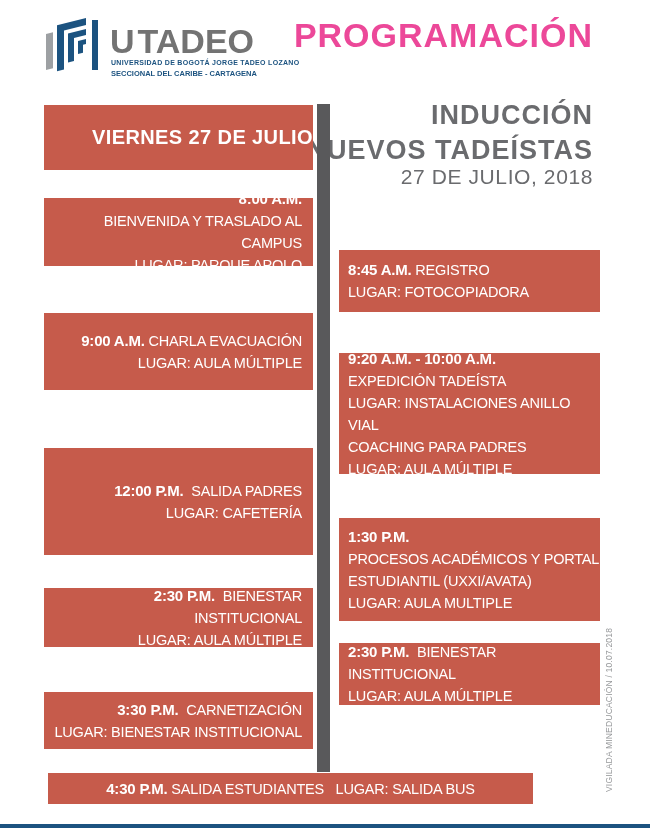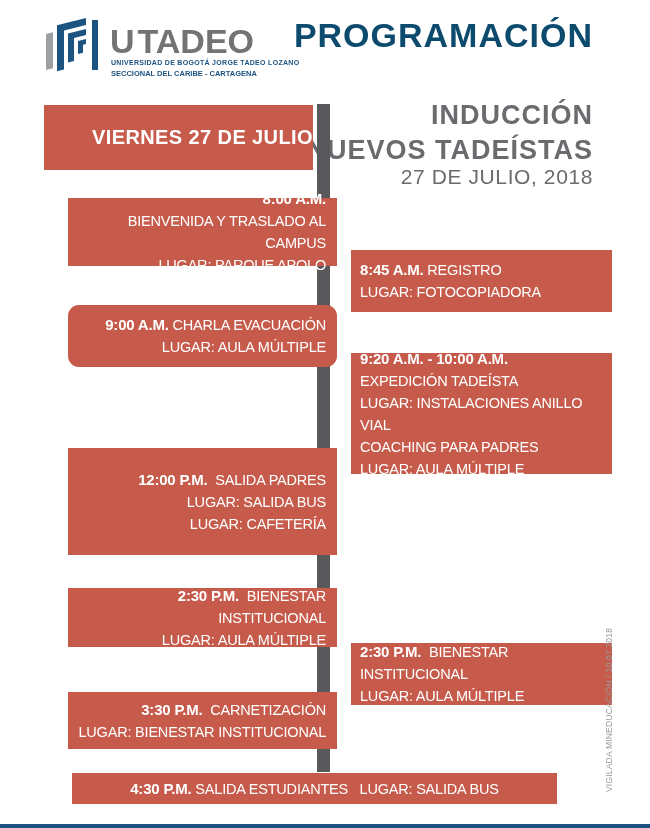--- a/index.html
+++ b/index.html
@@ -11,37 +11,37 @@
   
   .logo-icon { position:absolute; left:46px; top:16px; }
   .brand { position:absolute; left:110px; top:24px; font-size:34px; font-weight:bold;
            color:#737373; letter-spacing:0; line-height:1; }
   .brand .name { margin-left:3px; }
   .uni-line { position:absolute; left:111px; top:59px; font-size:7px; color:#1C5380;
               letter-spacing:0.3px; white-space:nowrap; font-weight:600; }
   .branch-line { position:absolute; left:111px; top:69px; width:138px; font-size:7.5px;
                  font-weight:bold; color:#1C5380; text-align:right; white-space:nowrap; }
   .main-title { position:absolute; top:16px; right:57px; font-size:34px; font-weight:bold;
-                letter-spacing:1px; color:#0c4a6e; }
+                letter-spacing:1px; color:#ec4899; }
 
   
   .heading { position:absolute; top:100px; right:57px; text-align:right; color:#6A6B6E; }
   .heading .l1, .heading .l2 { font-size:27px; font-weight:600; letter-spacing:1px; line-height:30px; }
   .heading .l2 { margin-top:5px; }
   .heading .date { font-size:21px; font-weight:400; letter-spacing:0.6px; }
 
   
   .divider { position:absolute; left:317px; top:104px; width:13px; height:668px; background:#59595B; }
   .bottom-rule { position:absolute; left:0; bottom:0; width:650px; height:4px; background:#1C5380; }
 
   
   .ev { position:absolute; background:#C65B4B; color:#ffffff; display:flex;
-        flex-direction:column; justify-content:center; box-sizing:border-box;margin-left:24px; }
+        flex-direction:column; justify-content:center; box-sizing:border-box; }
   .ev.left  { left:44px;  width:269px; align-items:flex-end; padding-right:11px; text-align:right; }
-  .ev.right { left:327px; width:261px; align-items:flex-start; padding-left:9px; text-align:left; }
+  .ev.right { left:339px; width:261px; align-items:flex-start; padding-left:9px; text-align:left; }
   .day-header { position:absolute; left:44px; top:105px; width:269px; height:65px; background:#C65B4B;
                 color:#fff; display:flex; align-items:center; justify-content:flex-end;
                 box-sizing:border-box; font-size:20px; font-weight:bold;
                 letter-spacing:0.4px; }
   .line { white-space:pre-wrap; font-size:14.5px; line-height:22px; letter-spacing:-0.2px; }
   .line .b { font-weight:bold; font-size:15px; }
   .ev.footer { left:48px; top:773px; width:485px; height:31px; flex-direction:row;
                align-items:center; justify-content:center; text-align:center; }
 
   
@@ -80,28 +80,27 @@
   <div class="divider"></div>
 
   <div class="day-header">VIERNES 27 DE JULIO</div>
 
   <div class="ev left" style="top:198px;height:68px;">
     <div class="line"><span class="b">8:00 A.M.</span><span></span></div>
     <div class="line"><span class="b"></span><span>BIENVENIDA Y TRASLADO AL CAMPUS</span></div>
     <div class="line"><span class="b"></span><span>LUGAR: PARQUE APOLO</span></div>
   </div>
 
-  <div class="ev left" style="top:305px;height:62px;border-radius:11px;">
+  <div class="ev left" style="top:313px;height:77px;">
     <div class="line"><span class="b">9:00 A.M.</span><span> CHARLA EVACUACIÓN</span></div>
     <div class="line"><span class="b"></span><span>LUGAR: AULA MÚLTIPLE</span></div>
   </div>
 
   <div class="ev left" style="top:448px;height:107px;">
     <div class="line"><span class="b">12:00 P.M.</span><span>  SALIDA PADRES</span></div>
-    <div class="line"><span class="b"></span><span>LUGAR: SALIDA BUS</span></div>
     <div class="line"><span class="b"></span><span>LUGAR: CAFETERÍA</span></div>
   </div>
 
   <div class="ev left" style="top:588px;height:59px;">
     <div class="line"><span class="b">2:30 P.M.</span><span>  BIENESTAR INSTITUCIONAL</span></div>
     <div class="line"><span class="b"></span><span>LUGAR: AULA MÚLTIPLE</span></div>
   </div>
 
   <div class="ev left" style="top:692px;height:57px;">
     <div class="line"><span class="b">3:30 P.M.</span><span>  CARNETIZACIÓN</span></div>
@@ -114,20 +113,26 @@
   </div>
 
   <div class="ev right" style="top:353px;height:121px;">
     <div class="line"><span class="b">9:20 A.M. - 10:00 A.M.</span><span></span></div>
     <div class="line"><span class="b"></span><span>EXPEDICIÓN TADEÍSTA</span></div>
     <div class="line"><span class="b"></span><span>LUGAR: INSTALACIONES ANILLO VIAL</span></div>
     <div class="line"><span class="b"></span><span>COACHING PARA PADRES</span></div>
     <div class="line"><span class="b"></span><span>LUGAR: AULA MÚLTIPLE</span></div>
   </div>
 
+  <div class="ev right" style="top:518px;height:103px;">
+    <div class="line"><span class="b">1:30 P.M.</span><span></span></div>
+    <div class="line"><span class="b"></span><span>PROCESOS ACADÉMICOS Y PORTAL</span></div>
+    <div class="line"><span class="b"></span><span>ESTUDIANTIL (UXXI/AVATA)</span></div>
+    <div class="line"><span class="b"></span><span>LUGAR: AULA MULTIPLE</span></div>
+  </div>
 
   <div class="ev right" style="top:643px;height:62px;">
     <div class="line"><span class="b">2:30 P.M.</span><span>  BIENESTAR INSTITUCIONAL</span></div>
     <div class="line"><span class="b"></span><span>LUGAR: AULA MÚLTIPLE</span></div>
   </div>
 
   <div class="ev footer">
     <div class="line"><span class="b">4:30 P.M.</span><span> SALIDA ESTUDIANTES   LUGAR: SALIDA BUS</span></div>
   </div>
 

